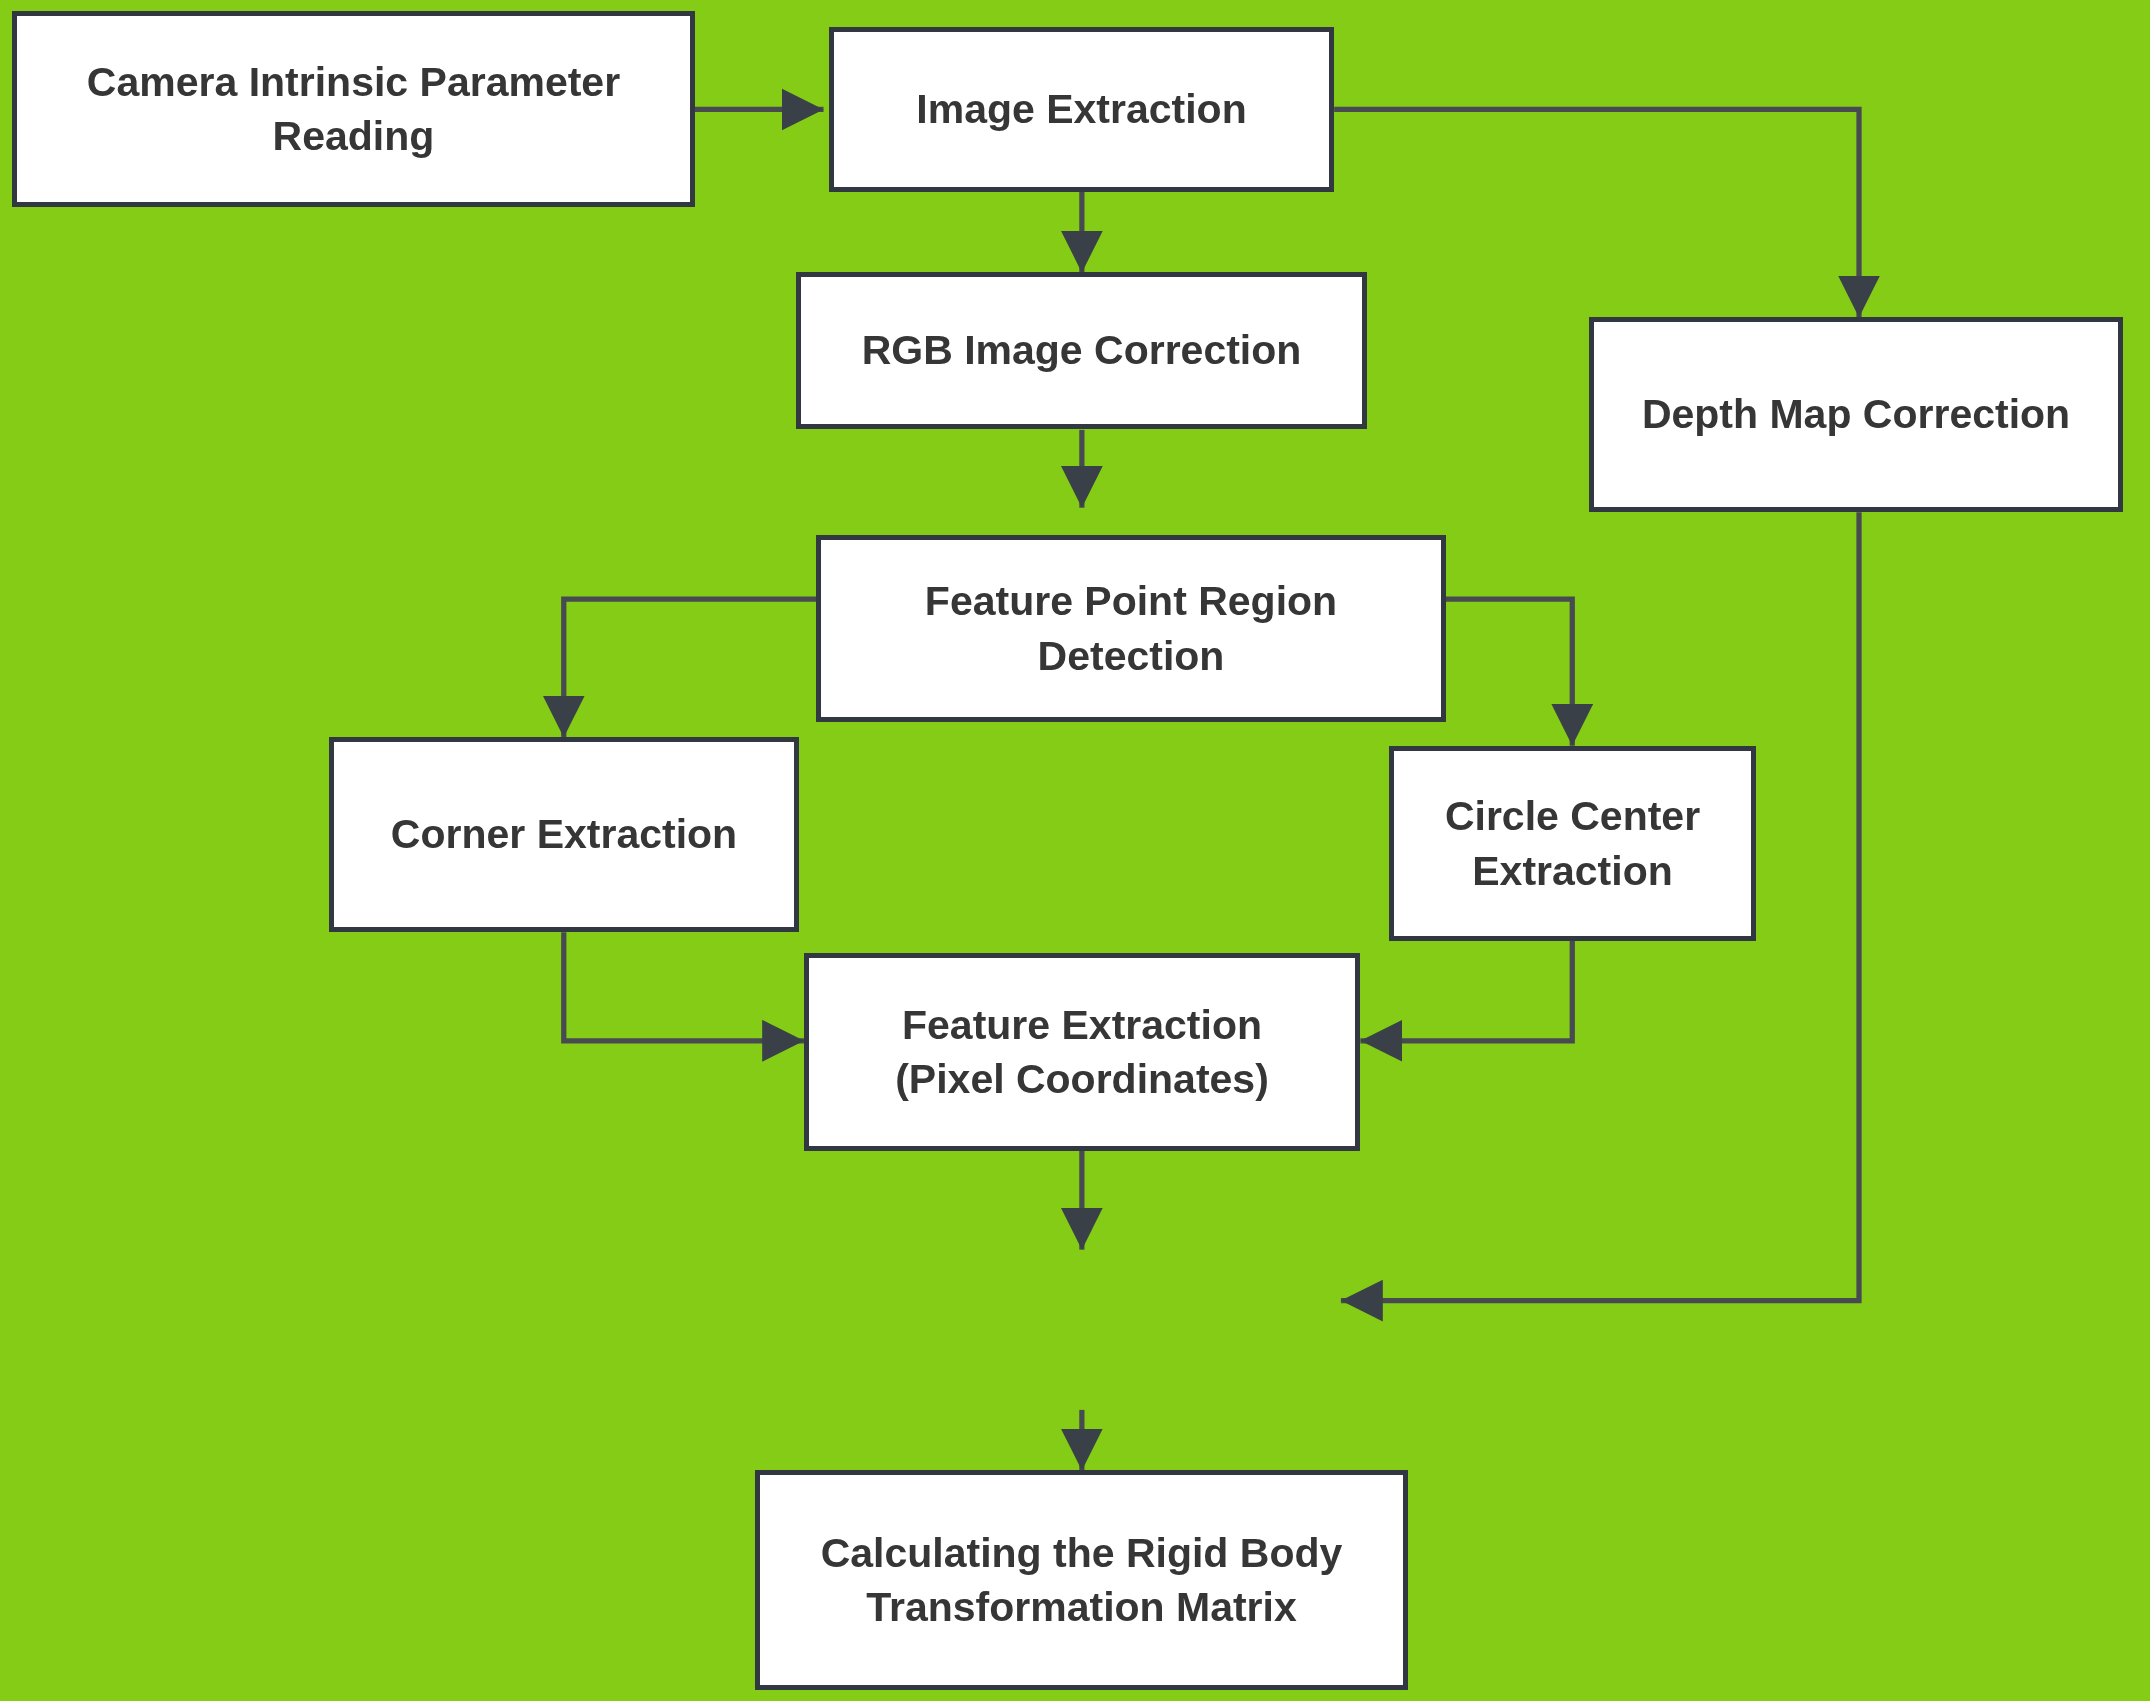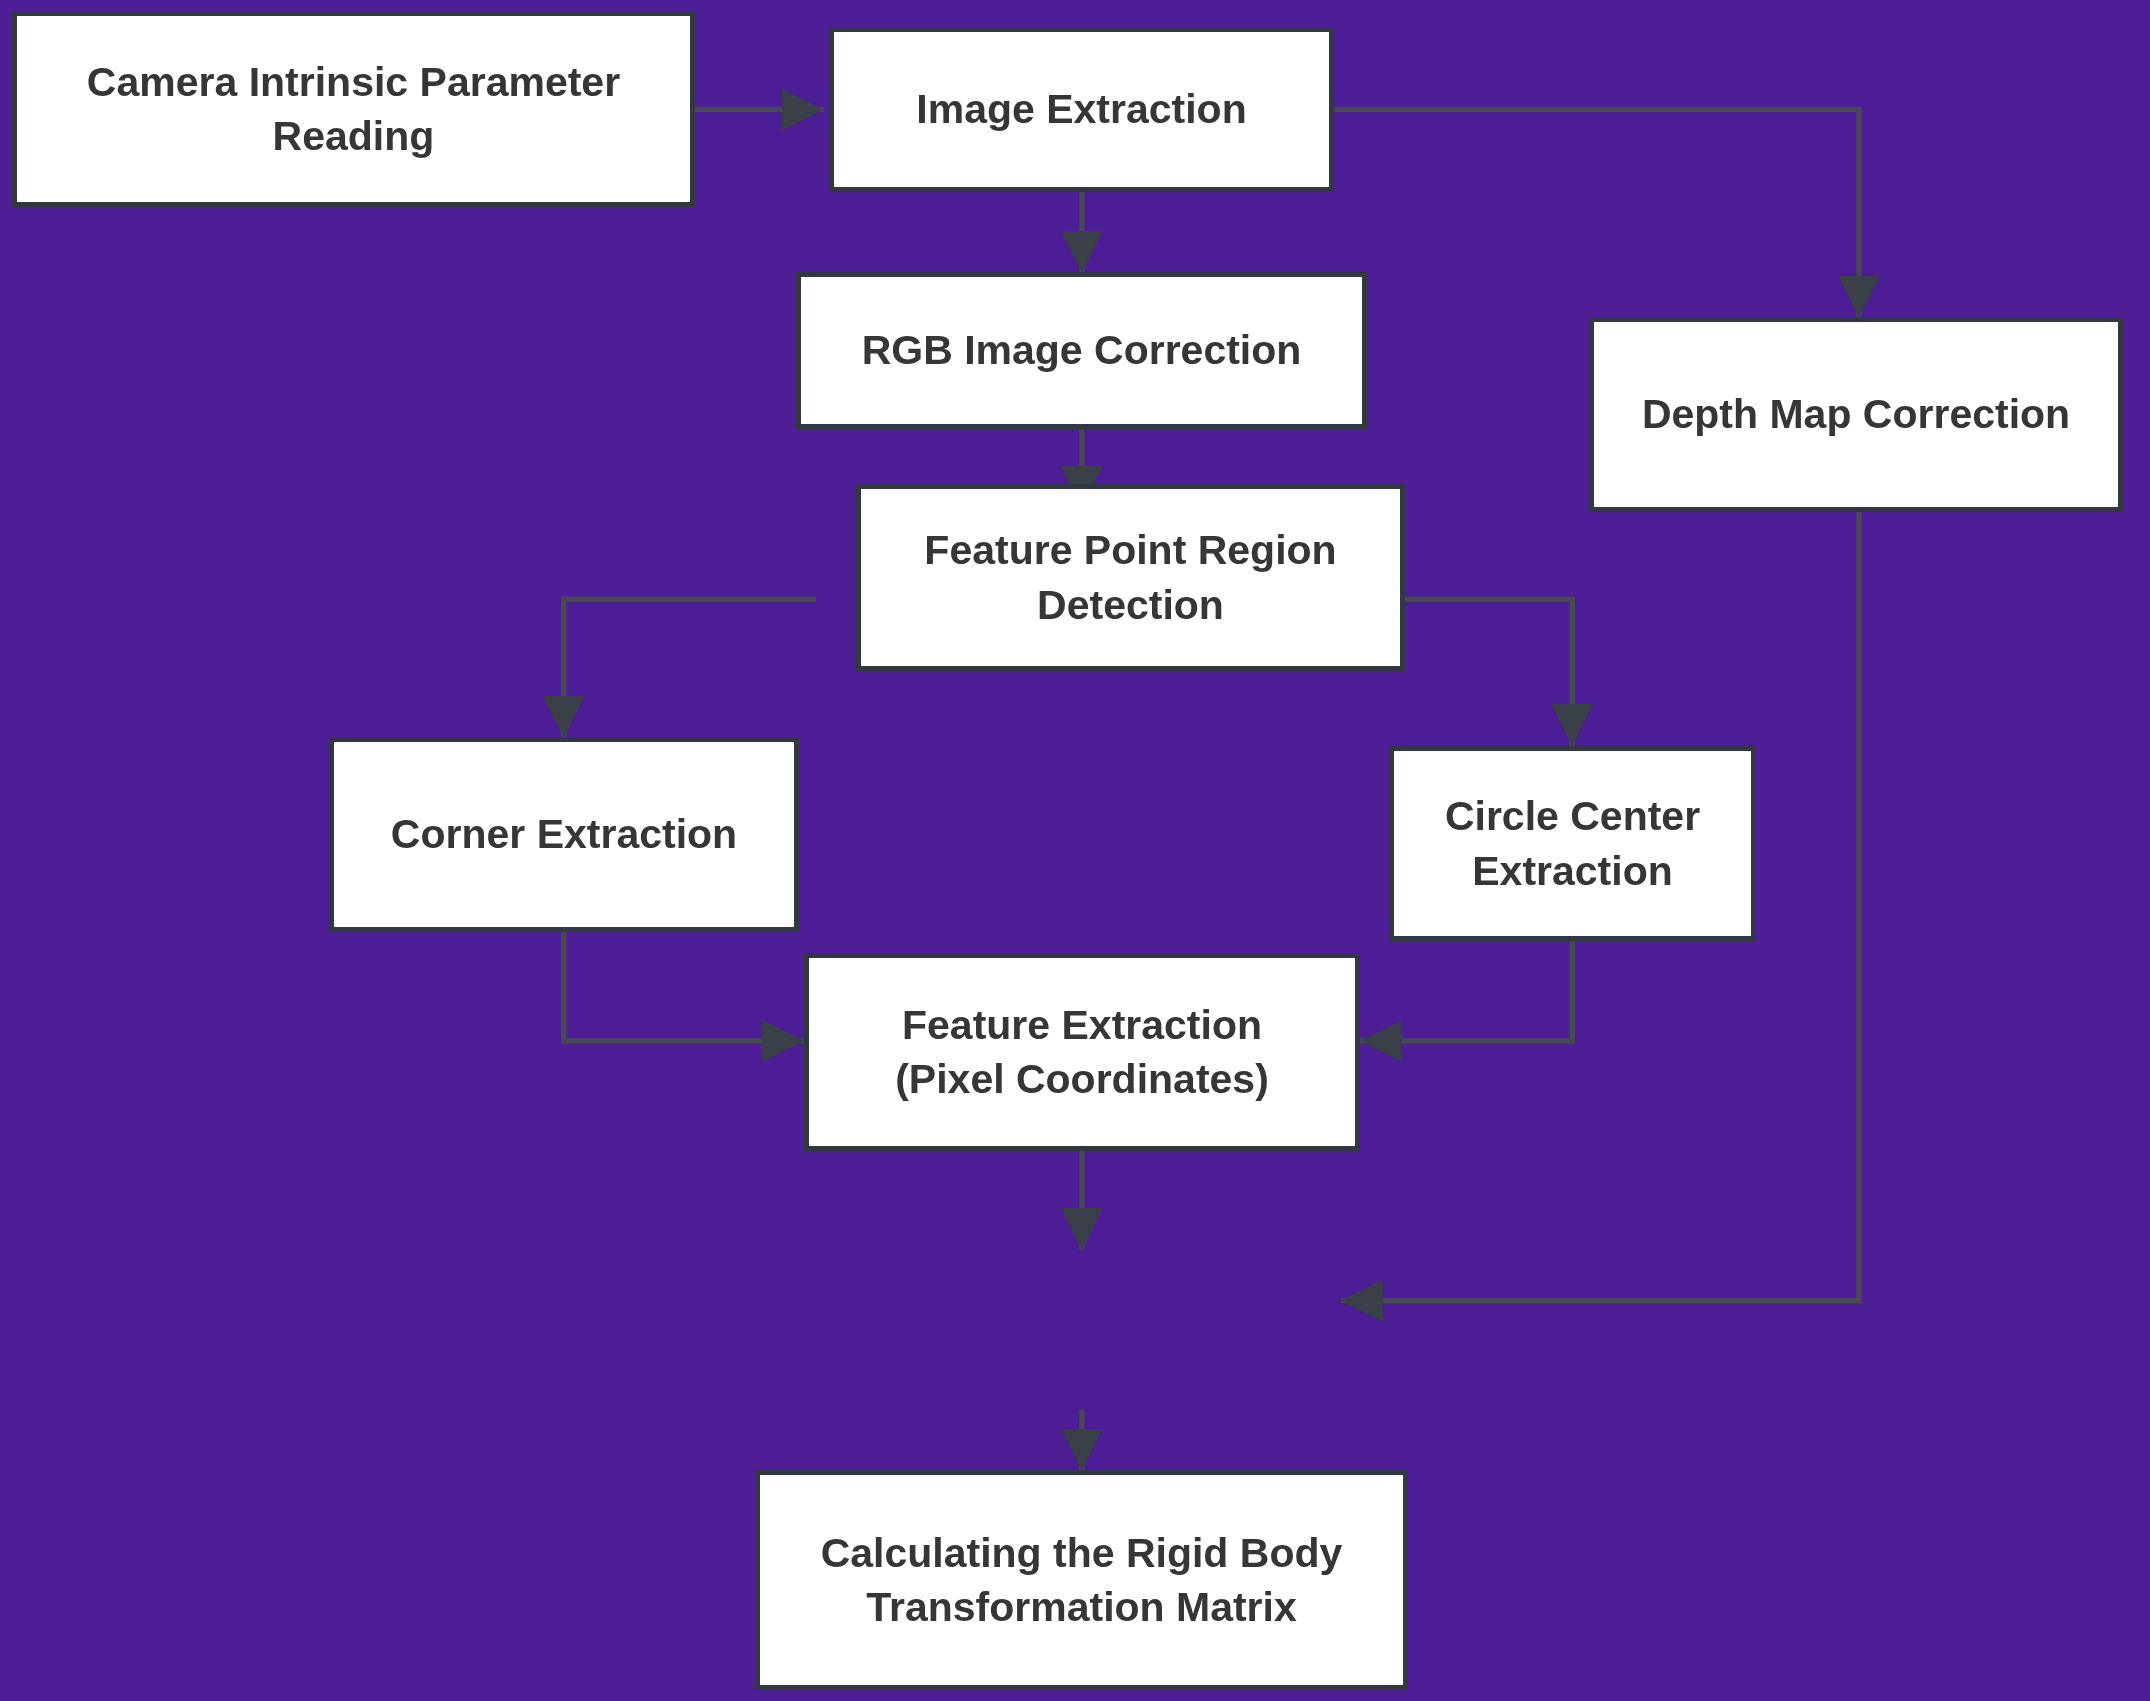--- a/index.html
+++ b/index.html
@@ -1,19 +1,19 @@
 <!DOCTYPE html>
 <html style="font-size:12px"><head>
 <meta charset="utf-8">
 <style>
   html,body{margin:0;padding:0;background:#ffffff;}
   .canvas{
     position:relative;
     width:2151px;height:1702px;
-    background:#4c1d95;
+    background:#84cc16;
     font-family:"Liberation Sans", sans-serif;
     overflow:hidden;
   }
   .edges-layer{
     position:absolute;left:0;top:0;width:2151px;height:1702px;
   }
   .node{
     position:absolute;
     box-sizing:border-box;
     display:flex;align-items:center;justify-content:center;
@@ -66,21 +66,21 @@
 
   <div class="node" style="left:12px;top:11.2px;width:683px;height:196px;">Camera Intrinsic Parameter
 Reading</div>
 
   <div class="node" style="left:829px;top:27px;width:505px;height:165px;">Image Extraction</div>
 
   <div class="node" style="left:796px;top:272px;width:571px;height:157px;">RGB Image Correction</div>
 
   <div class="node" style="left:1589px;top:317px;width:534px;height:195px;">Depth Map Correction</div>
 
-  <div class="node" style="left:816px;top:484px;width:549px;height:187px;margin-left:40px;">Feature Point Region
+  <div class="node" style="left:816px;top:535px;width:630px;height:187px;">Feature Point Region
 Detection</div>
 
   <div class="node" style="left:329px;top:737px;width:470px;height:195px;">Corner Extraction</div>
 
   <div class="node" style="left:1389px;top:746px;width:367px;height:195px;">Circle Center
 Extraction</div>
 
   <div class="node" style="left:804px;top:953px;width:556px;height:198px;">Feature Extraction
 (Pixel Coordinates)</div>
 

